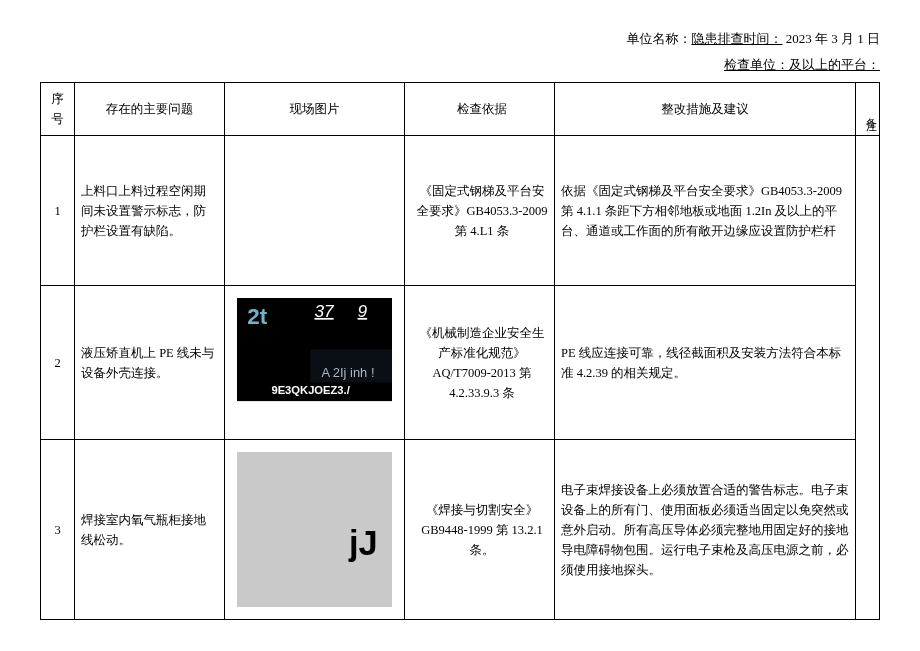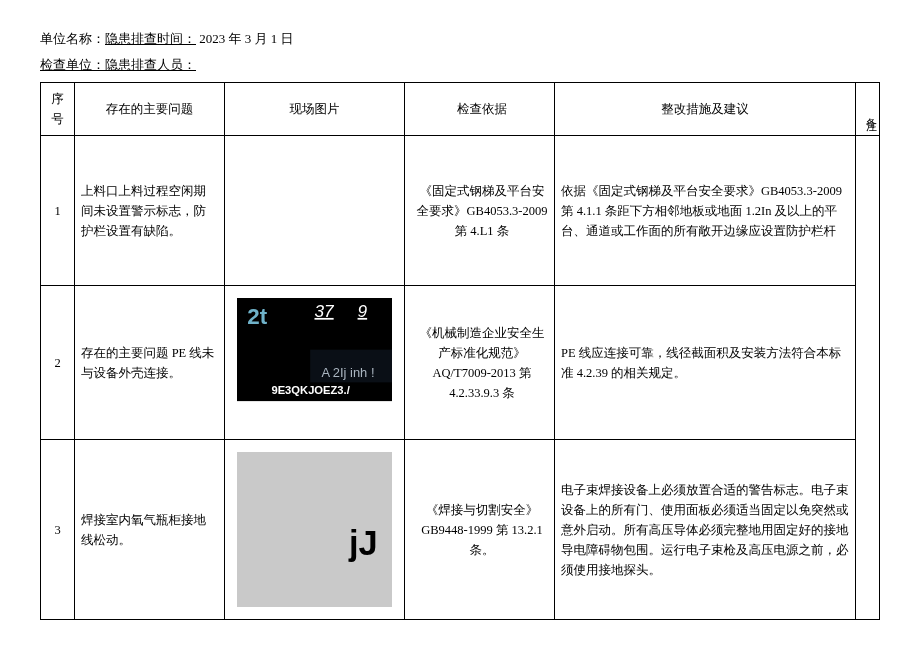--- a/index.html
+++ b/index.html
@@ -6,21 +6,21 @@
     body {
       font-family: "SimSun", "宋体", serif;
       font-size: 13px;
       color: #000;
       background: #fff;
       padding: 30px 40px;
       width: 920px;
     }
     .header-row {
       display: flex;
-      justify-content: flex-start;
+      justify-content: flex-end;
       margin-bottom: 8px;
     }
     .header-item { white-space: nowrap; }
     .header-label { display: inline; }
     .header-value { display: inline; }
     .underline { text-decoration: underline; }
     table {
       border-collapse: collapse;
       width: 100%;
       margin-top: 6px;
@@ -61,21 +61,21 @@
   <span class="header-item">
     <span class="underline header-label">隐患排查时间：</span>
     <span class="header-value">2023 年 3 月 1 日</span>
   </span>
 </div>
 <div class="header-row">
   <span class="header-item">
     <span class="underline header-label">检查单位：</span>
   </span>
   <span class="header-item">
-    <span class="underline header-label">隐患排查人员：</span>
+    <span class="underline header-label">及以上的平台：</span>
   </span>
 </div>
 
 <table>
   <colgroup>
     <col class="col-seq">
       <col class="col-issue">
       <col class="col-photo">
       <col class="col-basis">
       <col class="col-action">
@@ -95,21 +95,21 @@
     <tr>
       <td class="col-seq">1</td>
       <td class="col-issue">上料口上料过程空闲期间未设置警示标志，防护栏设置有缺陷。</td>
       <td class="col-photo"></td>
       <td class="col-basis">《固定式钢梯及平台安全要求》GB4053.3-2009 第 4.L1 条</td>
       <td class="col-action">依据《固定式钢梯及平台安全要求》GB4053.3-2009 第 4.1.1 条距下方相邻地板或地面 1.2In 及以上的平台、通道或工作面的所有敞开边缘应设置防护栏杆</td>
       <td class="col-note" rowspan="3"></td>
     </tr>
     <tr>
       <td class="col-seq">2</td>
-      <td class="col-issue">存在的主要问题 PE 线未与设备外壳连接。</td>
+      <td class="col-issue">液压矫直机上 PE 线未与设备外壳连接。</td>
       <td class="col-photo">
         <div class="photo-box photo2">
           <svg viewBox="0 0 180 150" preserveAspectRatio="none">
             <rect x="0" y="0" width="180" height="120" fill="#000"></rect>
             <rect x="0" y="120" width="180" height="30" fill="#fff"></rect>
             <text x="12" y="30" fill="#6fb2c9" font-family="Arial,Helvetica,sans-serif" font-size="26" font-weight="bold">2t</text>
             <text x="90" y="22" fill="#fff" font-family="Arial,Helvetica,sans-serif" font-size="20" font-style="italic" text-decoration="underline">37</text>
             <text x="140" y="22" fill="#fff" font-family="Arial,Helvetica,sans-serif" font-size="20" font-style="italic" text-decoration="underline">9</text>
             <rect x="85" y="60" width="95" height="38" fill="#0a0f16"></rect>
             <text x="98" y="92" fill="#aab5c0" font-family="Arial,Helvetica,sans-serif" font-size="15">A 2Ij inh !</text>

